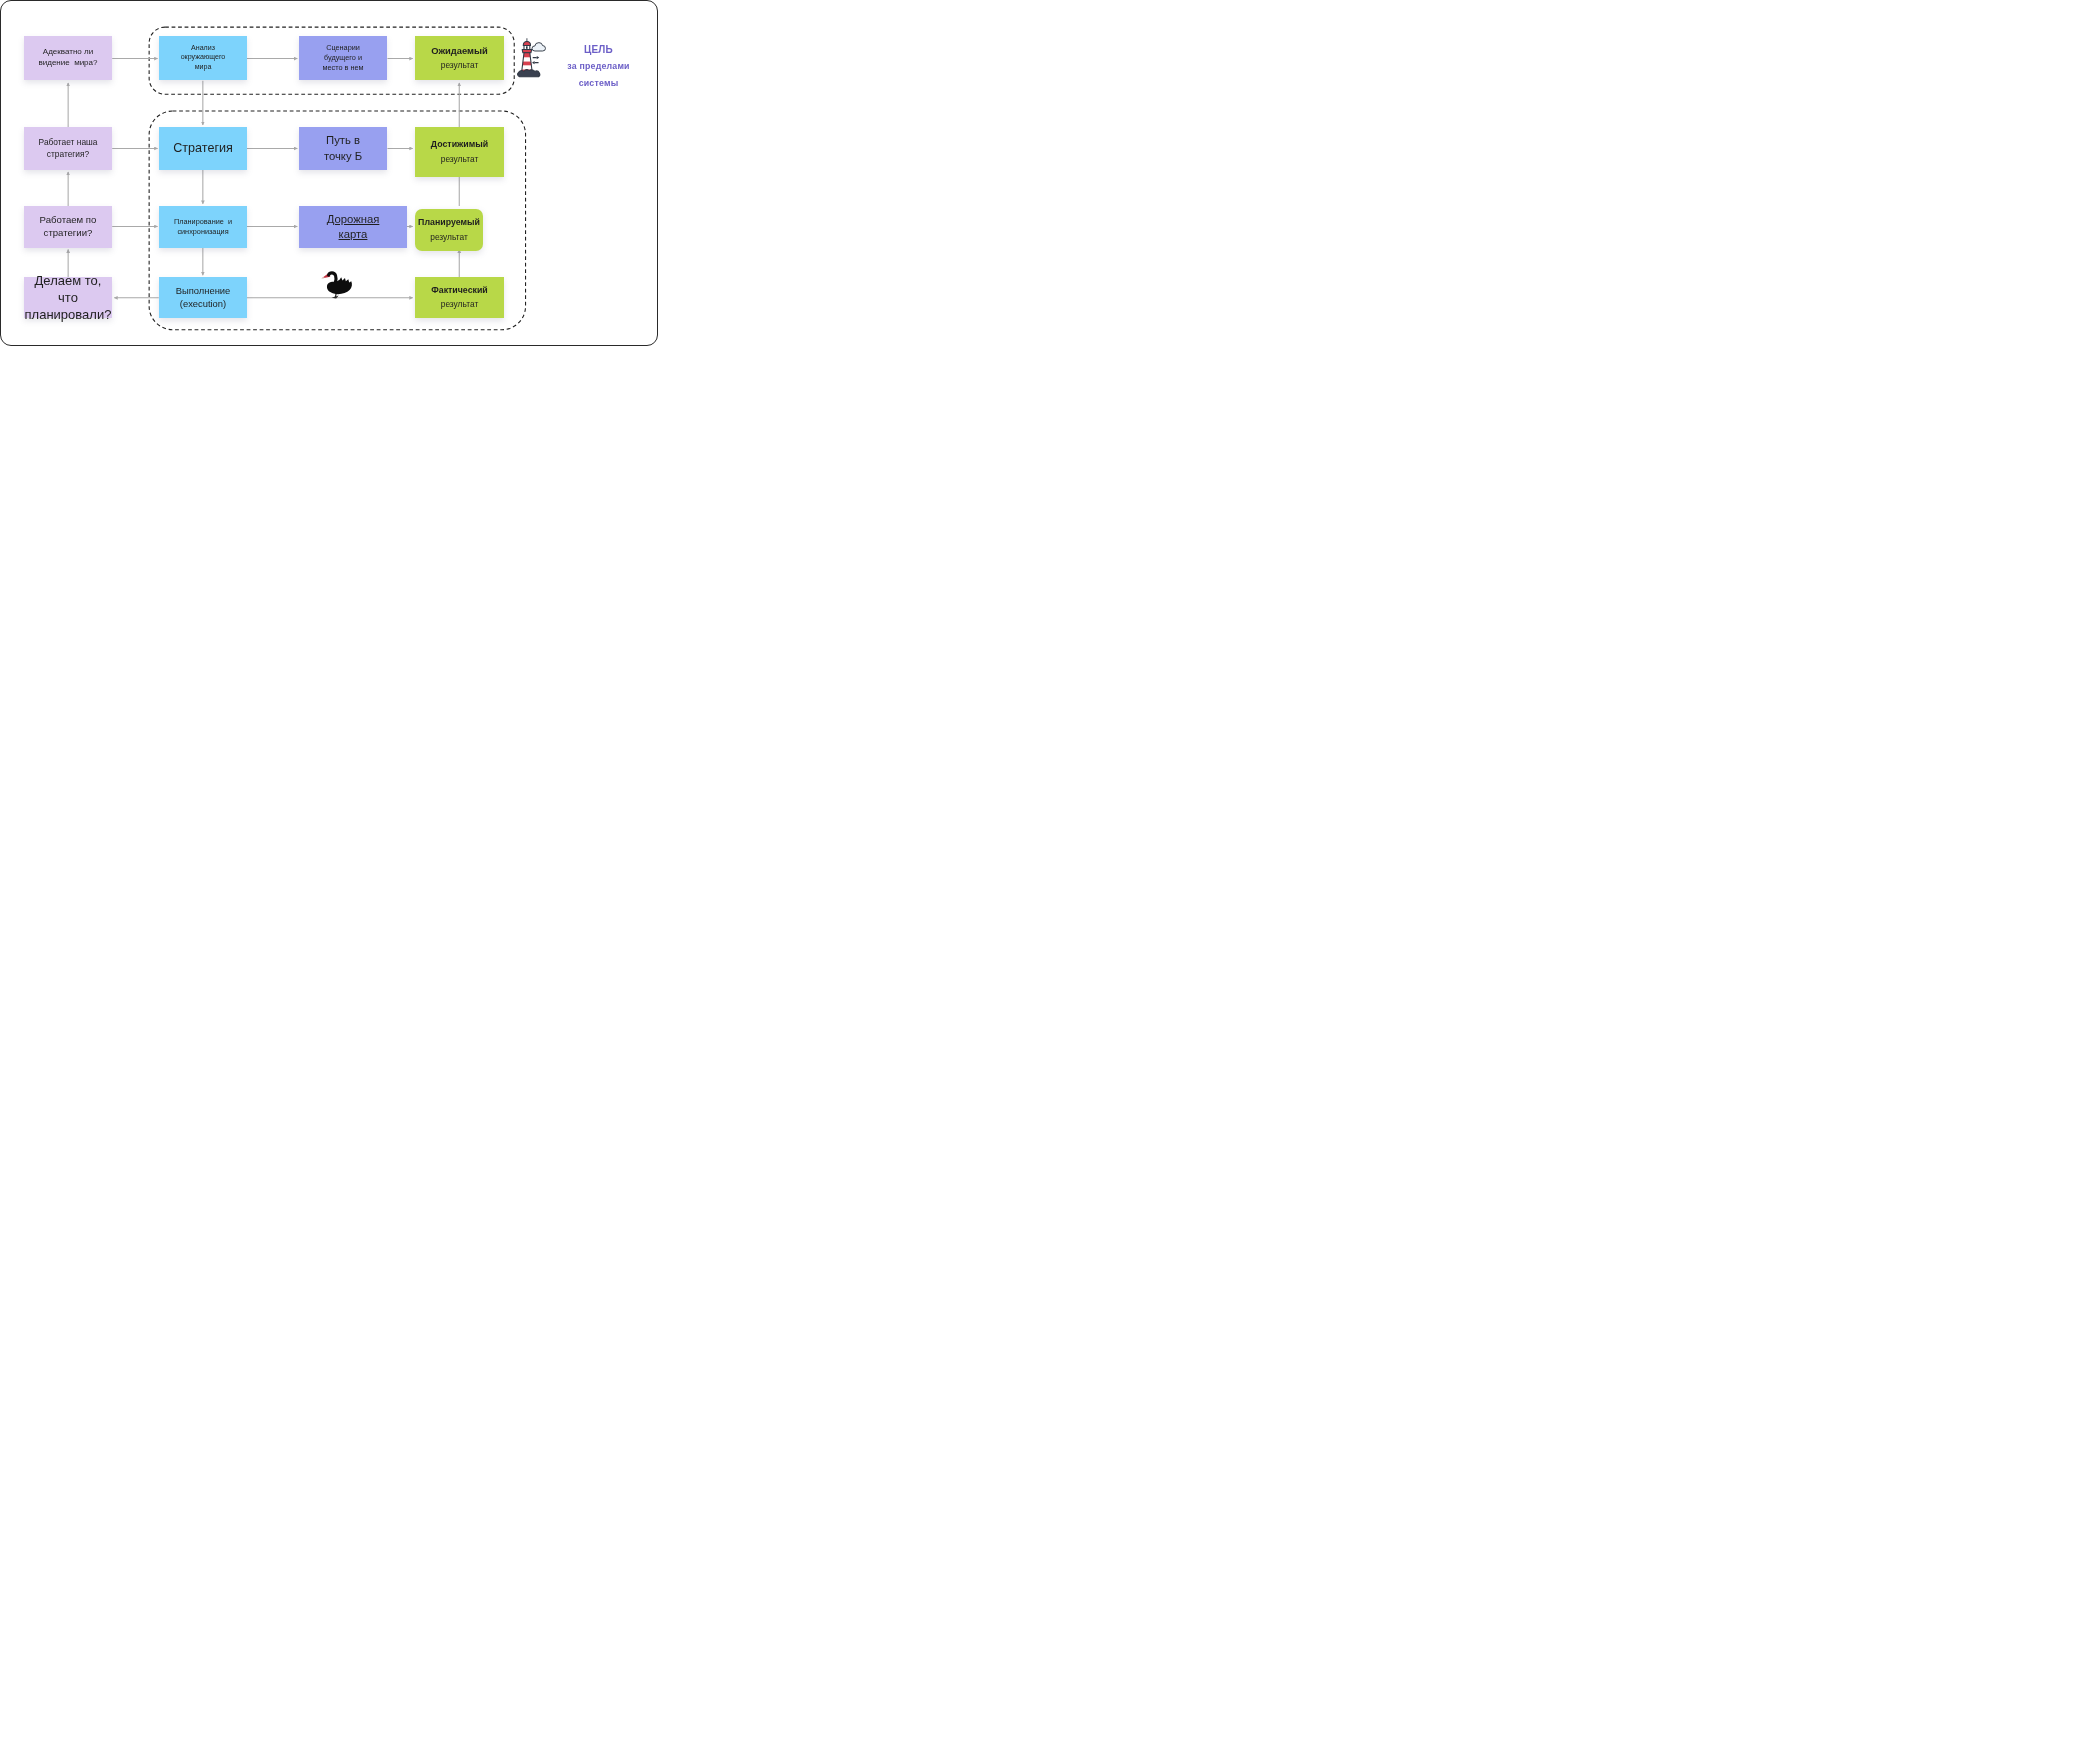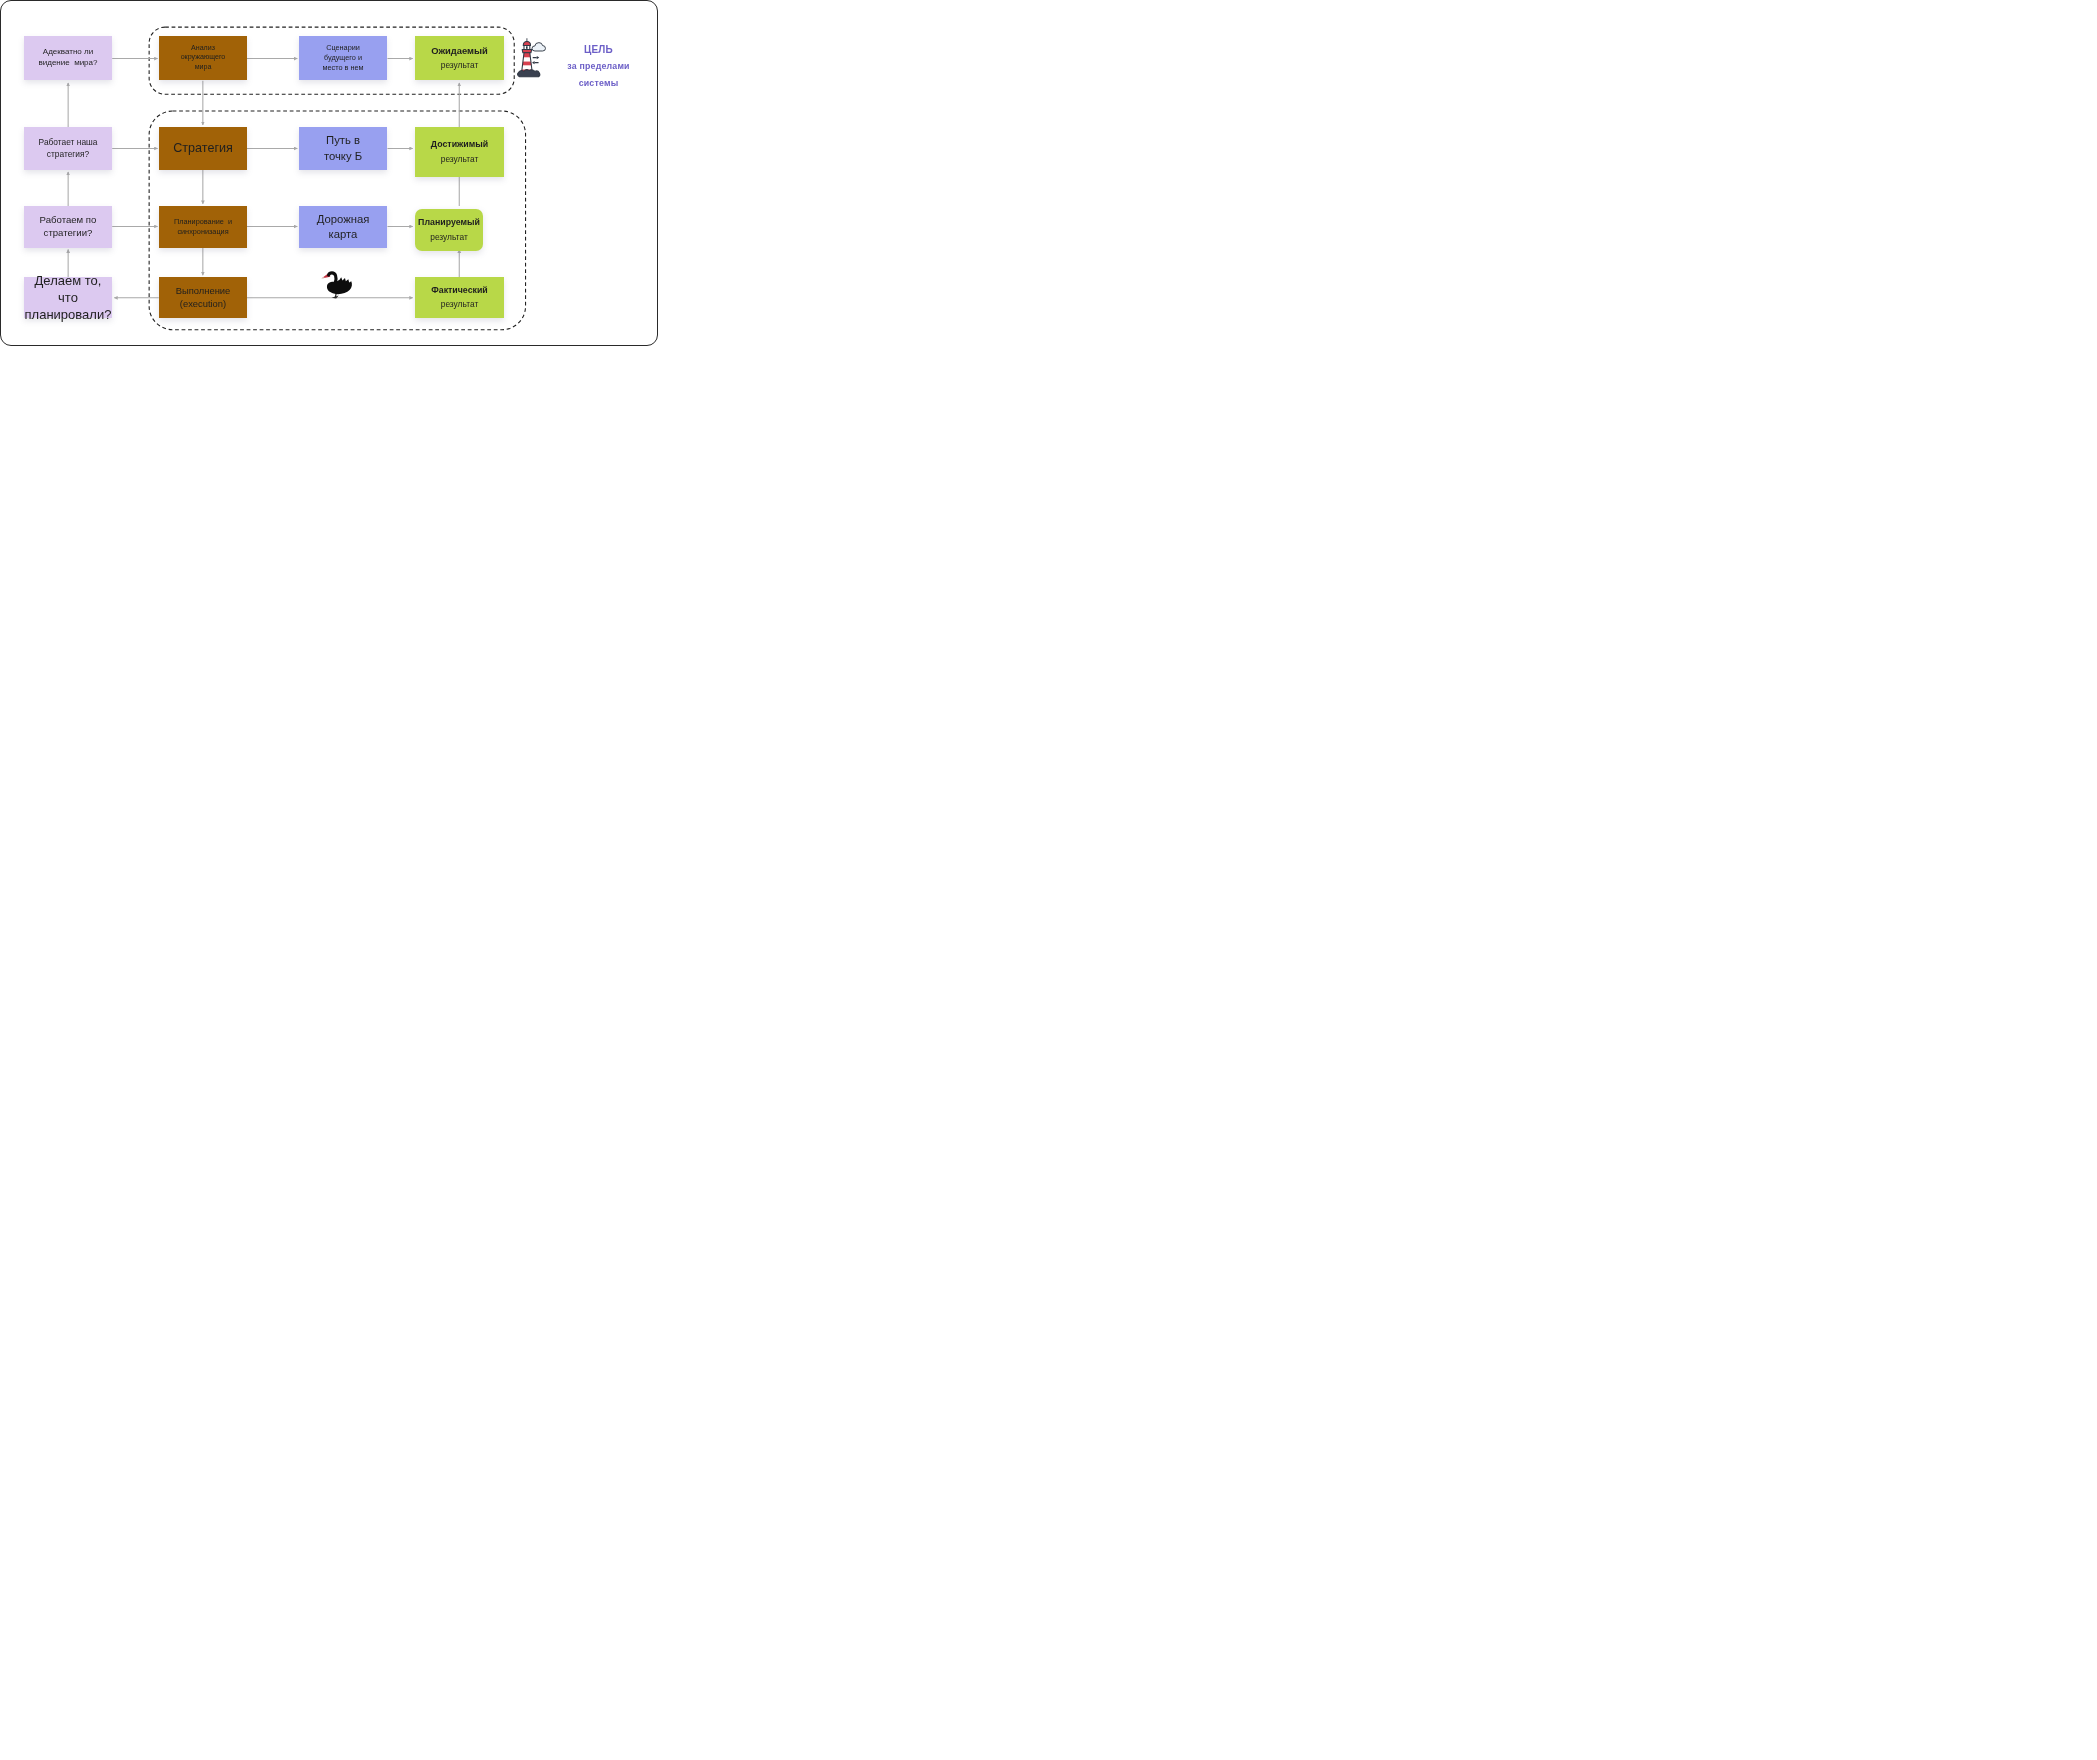--- a/index.html
+++ b/index.html
@@ -10,21 +10,21 @@
   }
   .layer{position:absolute;left:0;top:0;pointer-events:none;}
   .dash{fill:none;stroke:#202020;stroke-width:2.6;stroke-dasharray:9 6.5;}
   .conn{stroke:#a9a9a9;stroke-width:2.5;fill:none;}
   .note{
     position:absolute;display:flex;align-items:center;justify-content:center;
     text-align:center;color:#1f1f1f;white-space:pre-wrap;line-height:1.32;
     box-shadow:0 2.9px 5.9px rgba(110,110,140,0.18);
   }
   .purple{background:#dcc9f0;}
-  .yellow{background:#a16207;}
+  .yellow{background:#7dd3fc;}
   .blue{background:#98a0f0;}
   .green{background:#b8d848;flex-direction:column;}
   .q1{font-size:8px;} .q2{font-size:8.4px;} .q3{font-size:9.6px;} .q4{font-size:13px;}
   .p1{font-size:7.1px;} .p2{font-size:12.6px;} .p3{font-size:7.3px;} .p4{font-size:9.4px;}
   .o1{font-size:7.3px;line-height:1.4;} .o2{font-size:11.3px;line-height:1.4;} .o3{font-size:11.3px;line-height:1.35;}
   .rtitle{font-weight:bold;font-size:8.8px;}
   .r1 .rtitle{font-size:9.4px;}
   .rsub{font-size:8.4px;margin-top:2.5px;}
   .goal{
     position:absolute;left:553px;top:40px;width:89px;text-align:center;
@@ -94,21 +94,21 @@
   <div class="note yellow p3" style="left:158px;top:205px;width:88px;height:42px;">Планирование  и
 синхронизация</div>
   <div class="note yellow p4" style="left:158px;top:276px;width:88px;height:41px;">Выполнение
 (execution)</div>
 
   <div class="note blue o1" style="left:298px;top:35px;width:88px;height:44px;">Сценарии
 будущего и
 место в нем</div>
   <div class="note blue o2" style="left:298px;top:126px;width:88px;height:43px;">Путь в
 точку Б</div>
-  <div class="note blue o3" style="left:298px;top:205px;width:88px;height:42px;">Дорожная
+  <div class="note blue o3" style="left:298px;top:205px;width:108px;height:42px;text-decoration:underline;">Дорожная
 карта</div>
 
   <div class="note green r1" style="left:414px;top:35px;width:89px;height:44px;">
     <div class="rtitle">Ожидаемый</div>
     <div class="rsub">результат</div>
   </div>
   <div class="note green r2" style="left:414px;top:126px;width:89px;height:50px;">
     <div class="rtitle">Достижимый</div>
     <div class="rsub">результат</div>
   </div>

